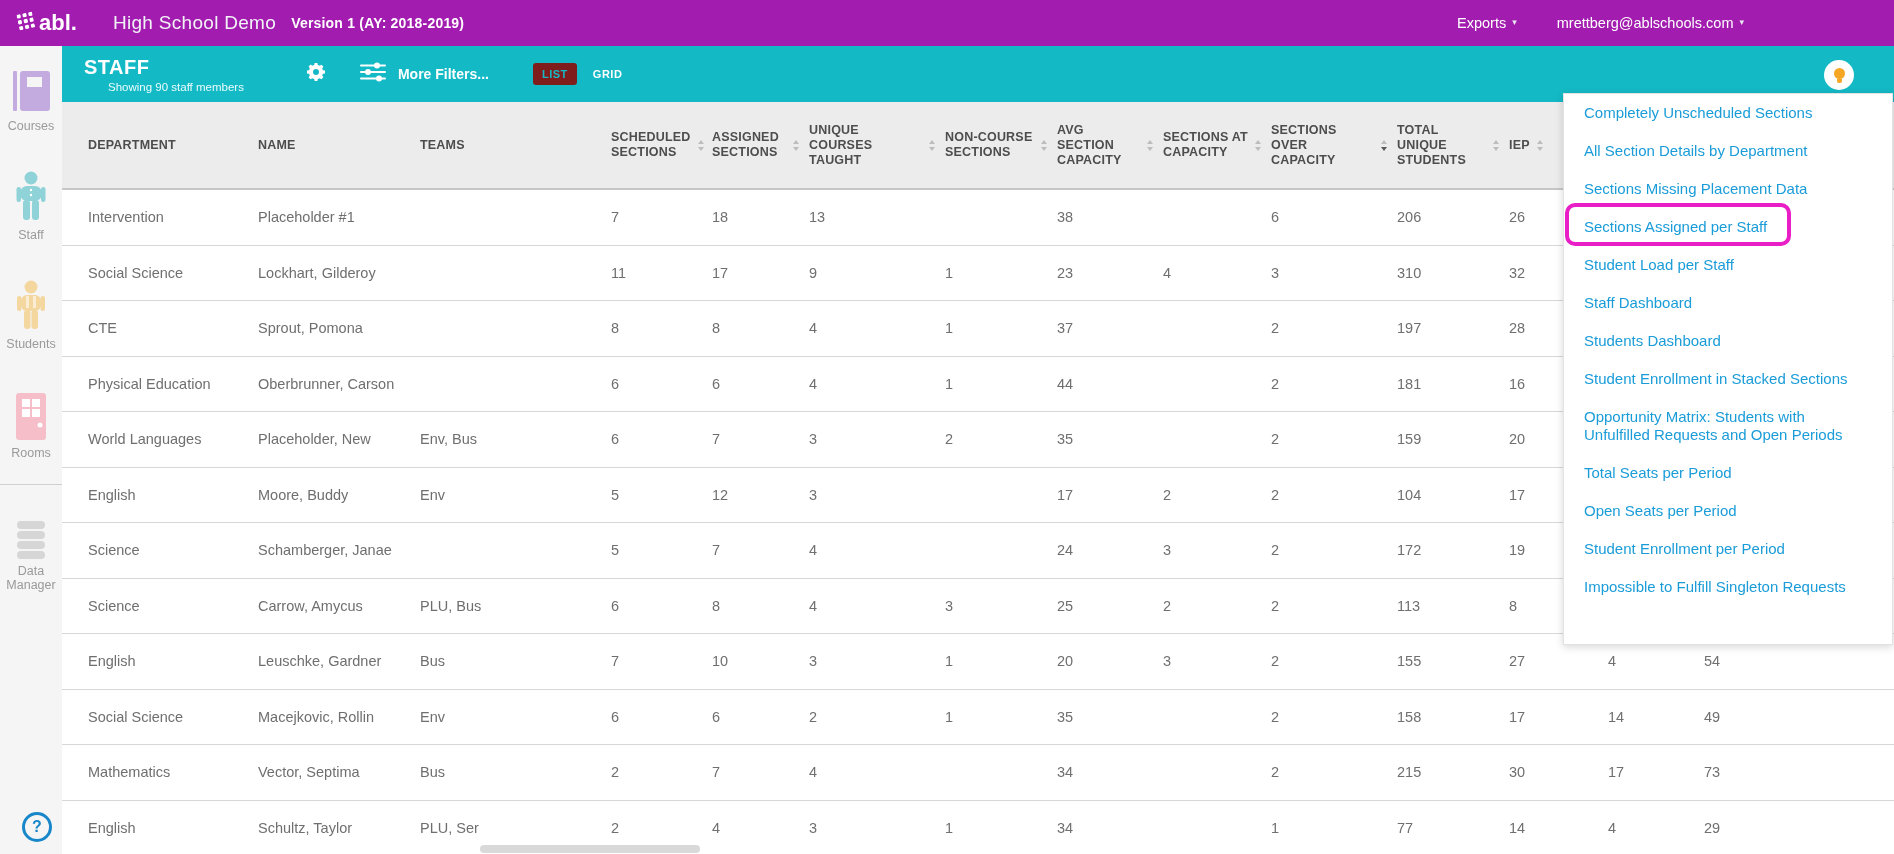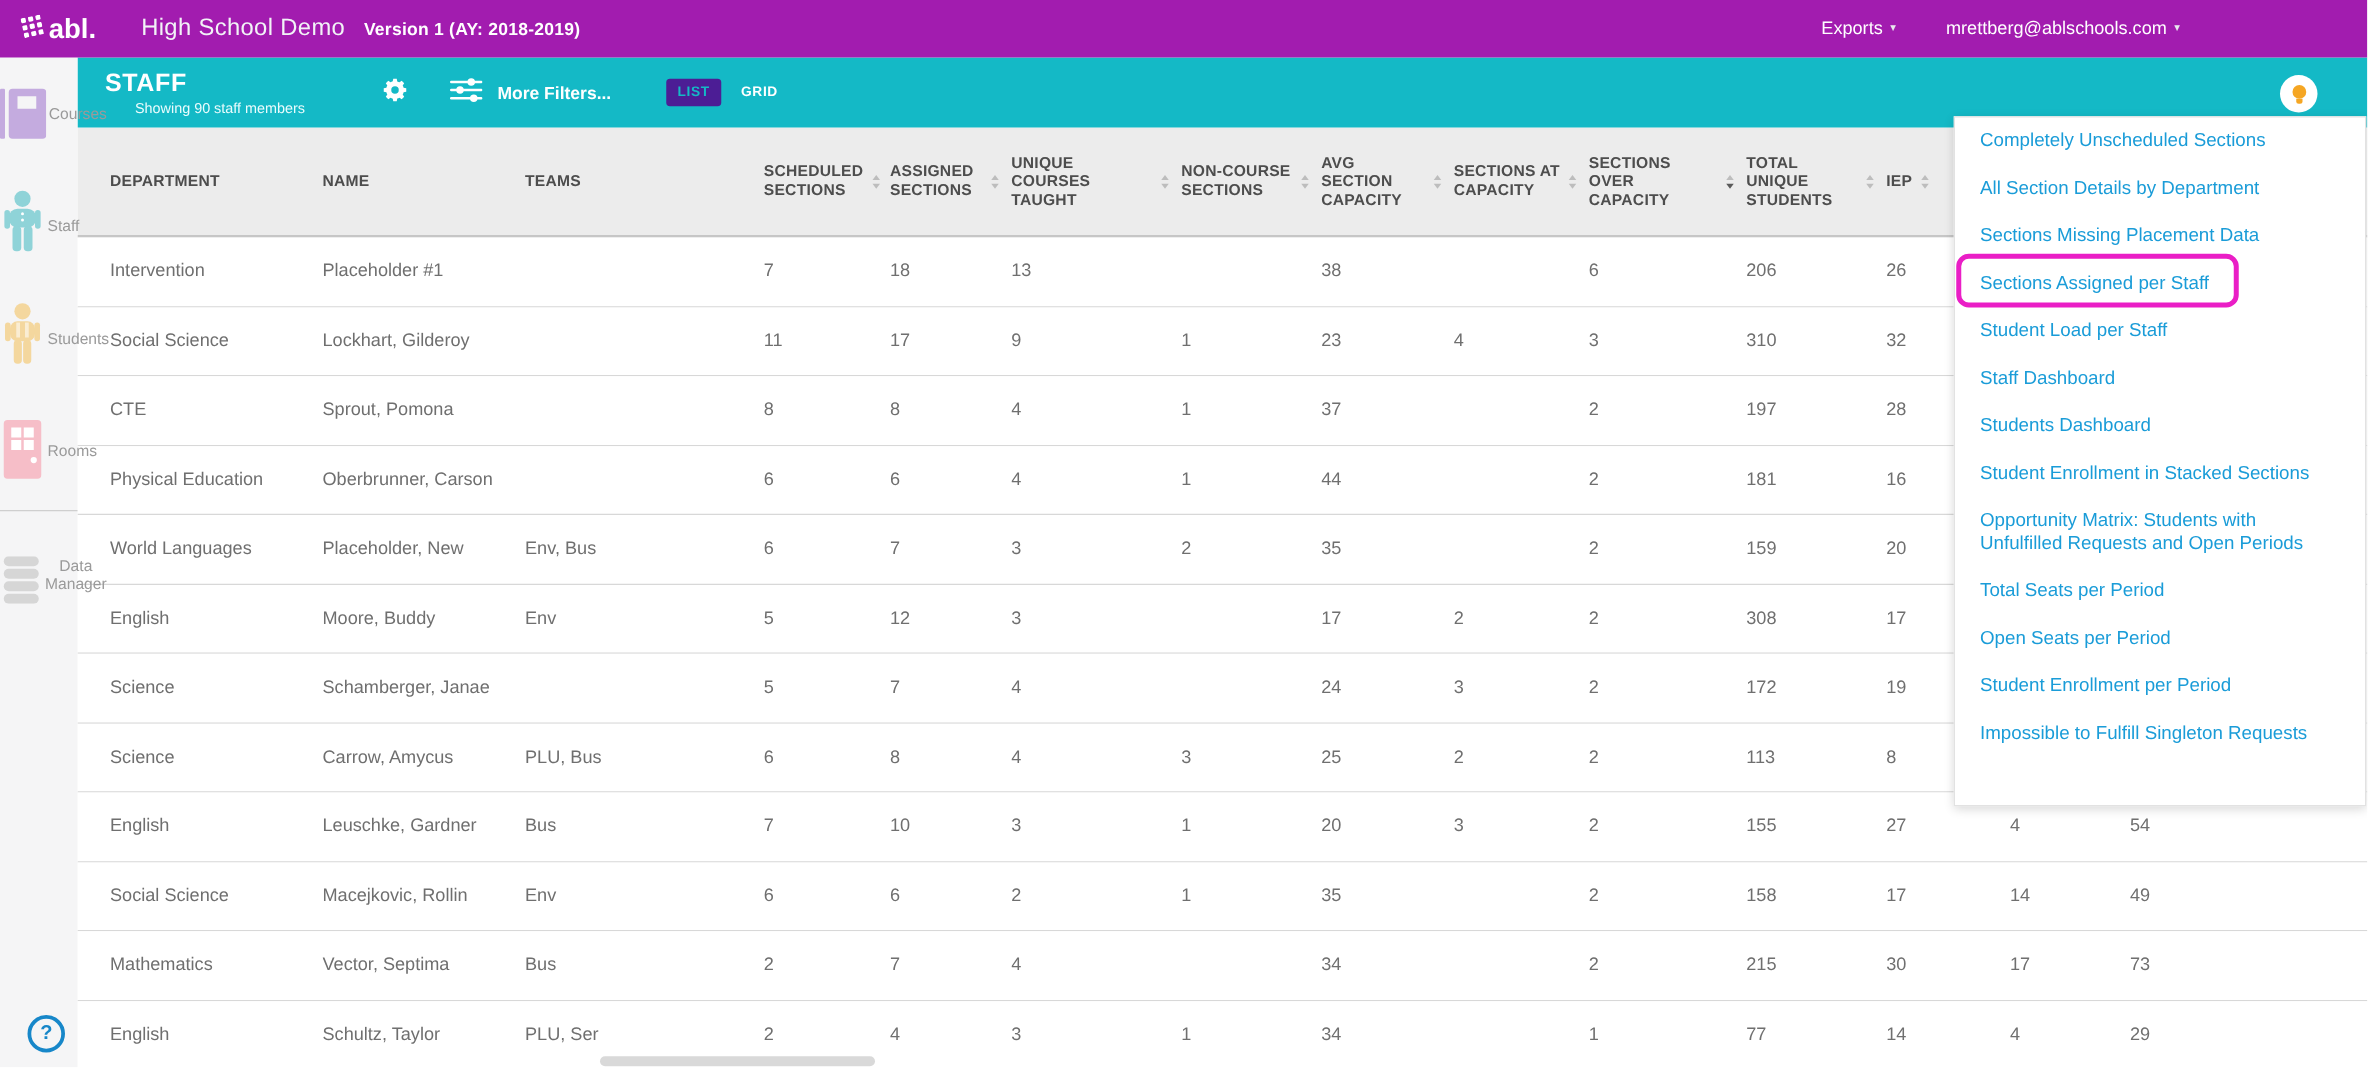--- a/index.html
+++ b/index.html
@@ -14,38 +14,38 @@
   .logo-grid { display:inline-block; transform:rotate(-12deg); margin-top:-2px; }
   .tb-title { margin-left:36px; font-size:19px; font-weight:300; color:#f2f3f7; letter-spacing:.3px; }
   .tb-version { margin-left:15px; font-size:14px; font-weight:bold; color:#fff; letter-spacing:.2px; }
   .tb-right { margin-left:auto; display:flex; align-items:center; gap:40px; padding-right:150px; }
   .tb-link { font-size:14.5px; color:#fff; cursor:pointer; display:flex; align-items:flex-start; gap:6px; }
   .caret { font-size:9px; color:#e8e9ee; margin-top:2px; }
 
   
   .sidebar { position:absolute; left:0; top:46px; width:62px; height:808px; background:#f5f5f6;
     display:flex; flex-direction:column; align-items:center; padding-top:16px; z-index:20; }
-  .sb-item { display:flex; flex-direction:row; align-items:center; margin-bottom:38px; cursor:pointer; width:62px; }
+  .sb-item { display:flex; flex-direction:column; align-items:center; margin-bottom:38px; cursor:pointer; width:62px; }
   .sb-icon { height:52px; display:flex; align-items:flex-end; justify-content:center; }
   .sb-label { margin-top:5px; font-size:12.5px; color:#9a9a9a; text-align:center; line-height:14px; padding:0 2px; }
   .sb-divider { width:62px; height:1px; background:#cfcfcf; margin:-14px 0 22px 0; }
   .help-btn { position:absolute; left:22px; bottom:12px; width:30px; height:30px; border:3px solid #1787c9;
     border-radius:50%; color:#1787c9; font-weight:bold; font-size:16px; display:flex; align-items:center;
     justify-content:center; background:#f5f5f6; cursor:pointer; }
 
   
   .actionbar { position:absolute; left:62px; top:46px; width:1832px; height:56px; background:#14b9c6;
     display:flex; align-items:center; padding-left:22px; z-index:15; }
   .ab-titleblock { margin-right:62px; }
   .ab-title { color:#fff; font-size:20px; font-weight:bold; letter-spacing:.5px; }
   .ab-sub { color:#eafcfd; font-size:11.5px; margin-top:2px;margin-left:24px; }
   .ab-gear { display:flex; align-items:center; cursor:pointer; margin-right:34px; }
   .ab-filters { display:flex; align-items:center; gap:12px; cursor:pointer; margin-right:44px; }
   .ab-filters-label { color:#fff; font-size:14px; font-weight:bold; }
-  .ab-list-btn { background:#4c1d95; color:#14b9c6; font-size:11px; font-weight:bold; letter-spacing:.5px;
+  .ab-list-btn { background:#7f1d1d; color:#14b9c6; font-size:11px; font-weight:bold; letter-spacing:.5px;
     padding:5px 9px; border-radius:3px; cursor:pointer; }
   .ab-grid-btn { color:#fff; font-size:11px; font-weight:bold; letter-spacing:.5px; margin-left:16px; cursor:pointer; }
   .bulb-btn { position:absolute; left:1824px; top:60px; width:30px; height:30px; background:#fff; border-radius:50%;
     display:flex; align-items:center; justify-content:center; cursor:pointer; z-index:16; }
 
   
   .table-wrap { position:absolute; left:62px; top:102px; width:1832px; height:752px; background:#fff; z-index:5; }
   .thead { display:grid; grid-template-columns:196px 162px 191px 101px 97px 136px 112px 106px 108px 126px 112px 99px 96px 1fr;
     height:88px; background:#ececec; border-bottom:2px solid #c6c6c6; align-items:center; }
   .th { display:flex; align-items:center; font-size:12.5px; font-weight:bold; color:#4d4d4d;
@@ -390,21 +390,21 @@
           <div class="td">English</div>
           <div class="td">Moore, Buddy</div>
           <div class="td">Env</div>
           <div class="td">5</div>
           <div class="td">12</div>
           <div class="td">3</div>
           <div class="td"></div>
           <div class="td">17</div>
           <div class="td">2</div>
           <div class="td">2</div>
-          <div class="td">308</div>
+          <div class="td">104</div>
           <div class="td">17</div>
           <div class="td"></div>
           <div class="td"></div>
         </div>
         <div class="trow">
           <div class="td">Science</div>
           <div class="td">Schamberger, Janae</div>
           <div class="td"></div>
           <div class="td">5</div>
           <div class="td">7</div>

